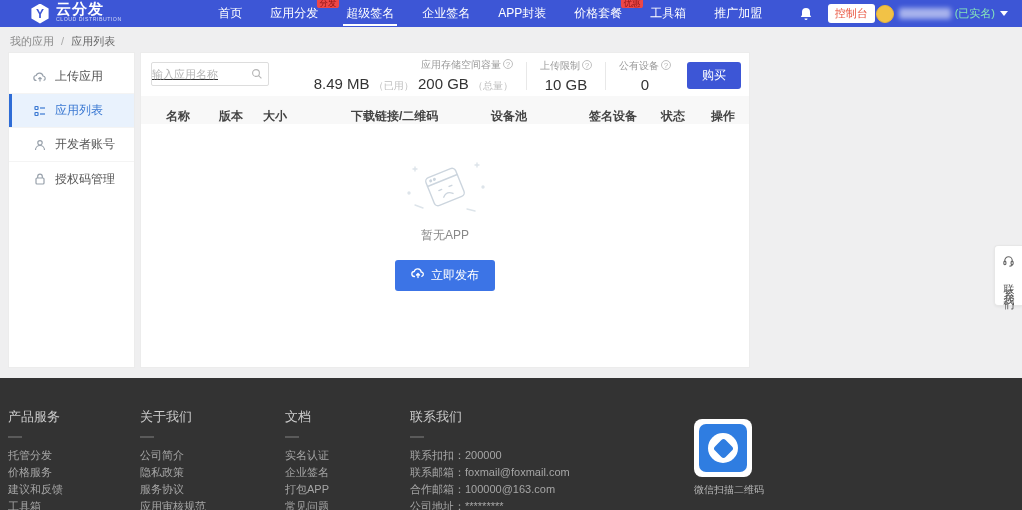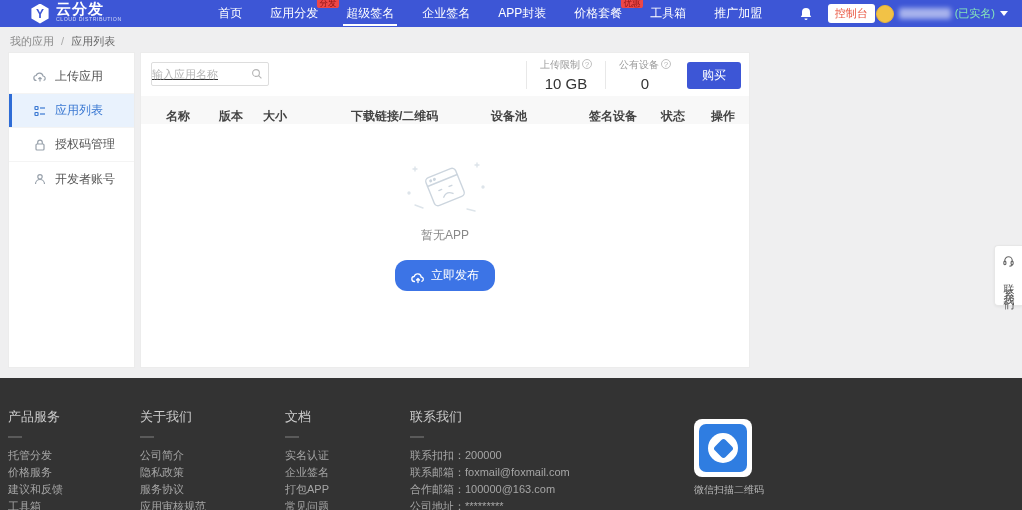--- a/index.html
+++ b/index.html
@@ -88,23 +88,23 @@
 
   .table-head { position:absolute; left:0; top:43px; width:100%; height:28px;
                 background:#f8f8f8; display:flex; align-items:center;
                 font-size:12px; color:#444; font-weight:600; padding-left:25px; }
   .th { flex:none;margin-top:13px; }
   .th-0{width:53px;} .th-1{width:44px;} .th-2{width:88px;} .th-3{width:140px;}
   .th-4{width:98px;} .th-5{width:72px;} .th-6{width:50px;} .th-7{width:40px;}
 
   .empty { position:absolute; left:0; right:0; top:104px; text-align:center; }
   .empty-text { font-size:12px; color:#888; margin-top:6px; }
-  .publish-btn { display:inline-flex; align-items:flex-end; gap:6px; margin-top:16px;
+  .publish-btn { display:inline-flex; align-items:flex-start; gap:6px; margin-top:16px;
                  background:#3c74e6; color:#fff; border:none; font-size:12px;
-                 padding:7px 16px; border-radius:12px; cursor:pointer;
+                 padding:7px 16px; border-radius:3px; cursor:pointer;
                  font-family:inherit; }
 
   
   .contact-float { position:absolute; right:0; top:245px; width:28px;
                    background:#fff; border:1px solid #e7e7e7; border-right:none;
                    border-radius:4px 0 0 4px; padding:8px 0 10px;
                    text-align:center; cursor:pointer;
                    box-shadow:0 1px 3px rgba(0,0,0,.06); }
   .contact-float .c-icon { width:13px; height:13px; margin:0 auto 4px; }
   .contact-label { writing-mode:vertical-lr; text-orientation:upright;
@@ -197,48 +197,59 @@
           <path d="M7 4h5"></path>
         <rect x="2" y="8.5" width="3" height="3" rx="0.5"></rect>
           <path d="M7 10h5"></path>
       </svg>
     </span>
     <span>应用列表</span>
   </div>
   <div class="side-item">
     <span class="s-icon">
       <svg viewBox="0 0 14 14" fill="none" stroke-width="1.2">
-        <rect x="3" y="6" width="8" height="6" rx="1"></rect>
-        <path d="M4.7 6V4.5a2.3 2.3 0 0 1 4.6 0V6"></path>
+        <circle cx="7" cy="4.8" r="2.2"></circle>
+        <path d="M2.5 12a4.5 4.5 0 0 1 9 0"></path>
       </svg>
     </span>
-    <span>授权码管理</span>
+    <span>开发者账号</span>
   </div>
   <div class="side-item">
     <span class="s-icon">
       <svg viewBox="0 0 14 14" fill="none" stroke-width="1.2">
-        <circle cx="7" cy="4.8" r="2.2"></circle>
-        <path d="M2.5 12a4.5 4.5 0 0 1 9 0"></path>
+        <rect x="3" y="6" width="8" height="6" rx="1"></rect>
+        <path d="M4.7 6V4.5a2.3 2.3 0 0 1 4.6 0V6"></path>
       </svg>
     </span>
-    <span>开发者账号</span>
+    <span>授权码管理</span>
   </div>
 </div>
 
 <div class="main-card">
 
   <div class="search-box">
     <input class="search-input" type="text" placeholder="输入应用名称" style="">
     <svg class="search-icon" viewBox="0 0 12 12" fill="none">
       <circle cx="5" cy="5" r="3.4" stroke="#b5b5b5" stroke-width="1.1"></circle>
       <path d="M7.6 7.6 10.4 10.4" stroke="#b5b5b5" stroke-width="1.1"></path>
     </svg>
   </div>
 
   <div class="stats">
+    <div class="stat storage">
+      <div class="stat-label">
+        <span>应用存储空间容量</span><span class="info-dot"></span>
+      </div>
+      <div class="stat-value">
+        <span>8.49 MB</span>
+        <span class="stat-suffix">（已用）</span>
+        <span>200 GB</span>
+        <span class="stat-suffix">（总量）</span>
+      </div>
+    </div>
     <div class="stat-divider"></div>
     <div class="stat">
       <div class="stat-label">
         <span>上传限制</span><span class="info-dot"></span>
       </div>
       <div class="stat-value">10 GB</div>
     </div>
     <div class="stat-divider"></div>
     <div class="stat">
       <div class="stat-label">

